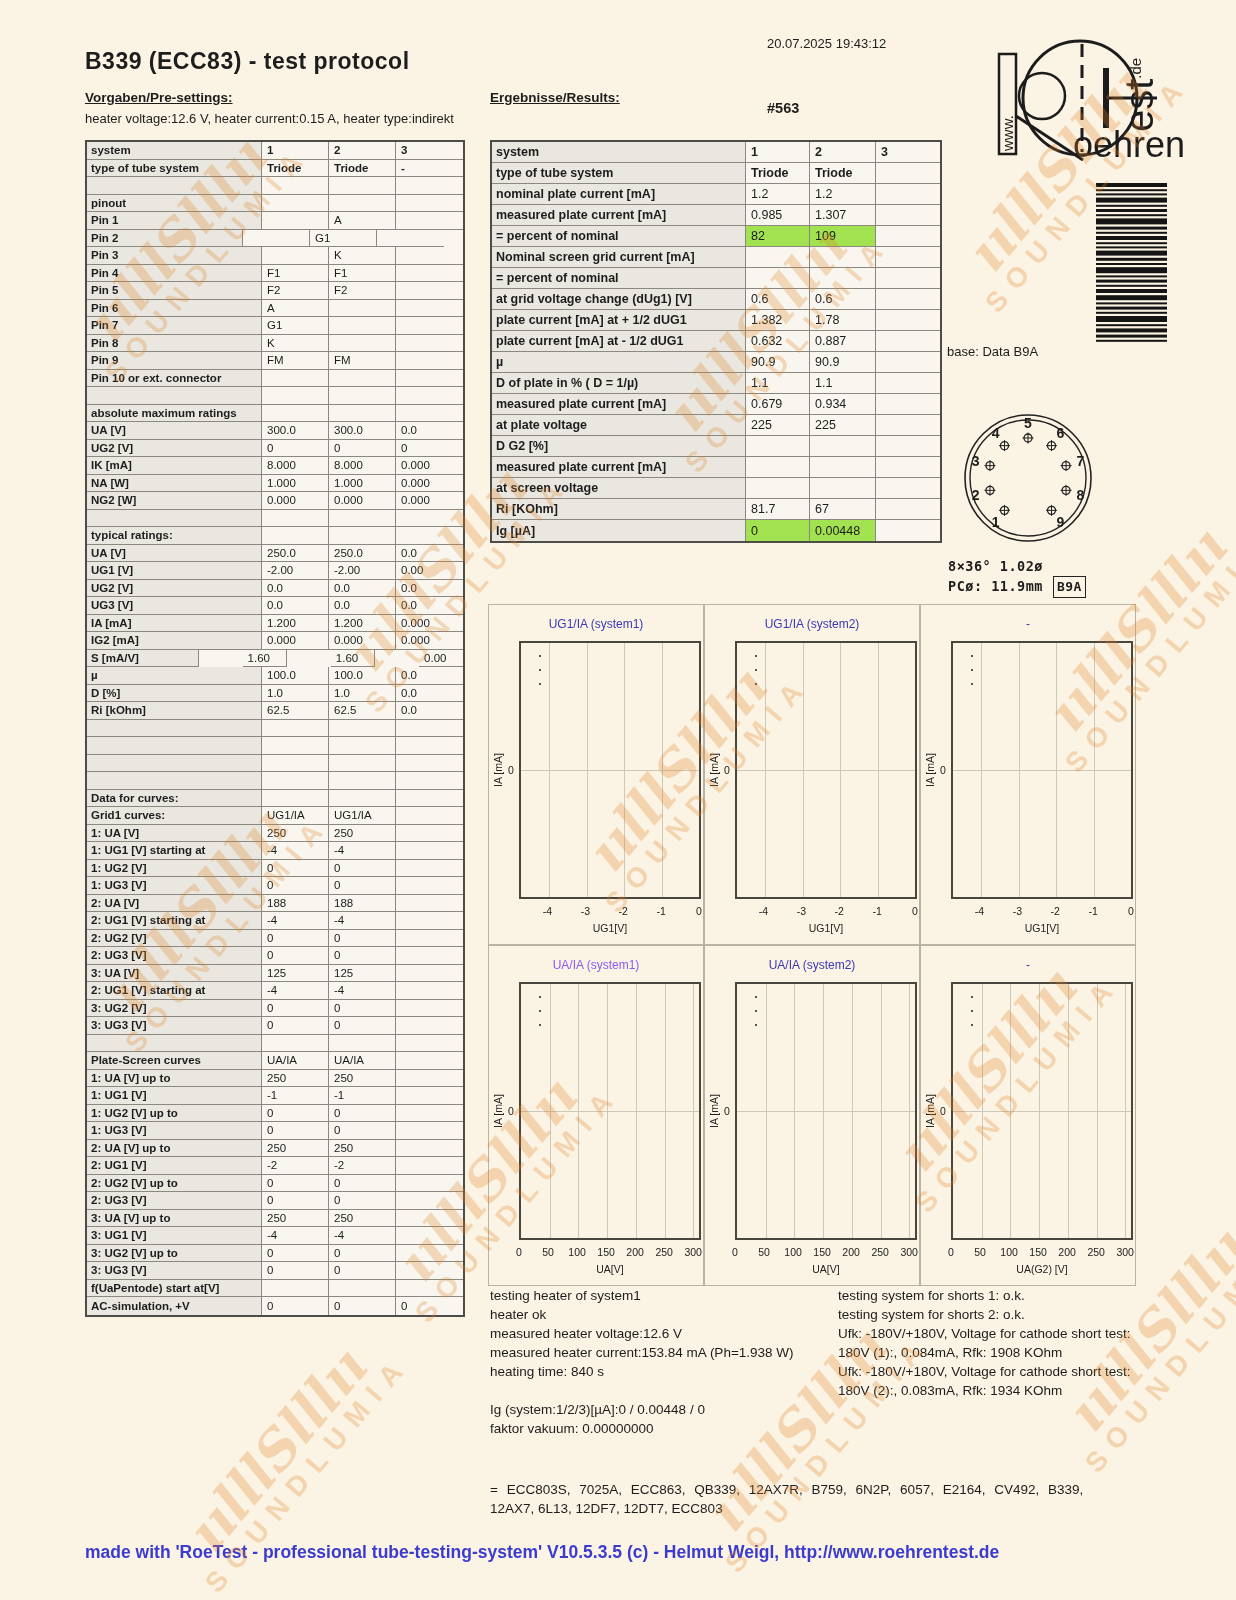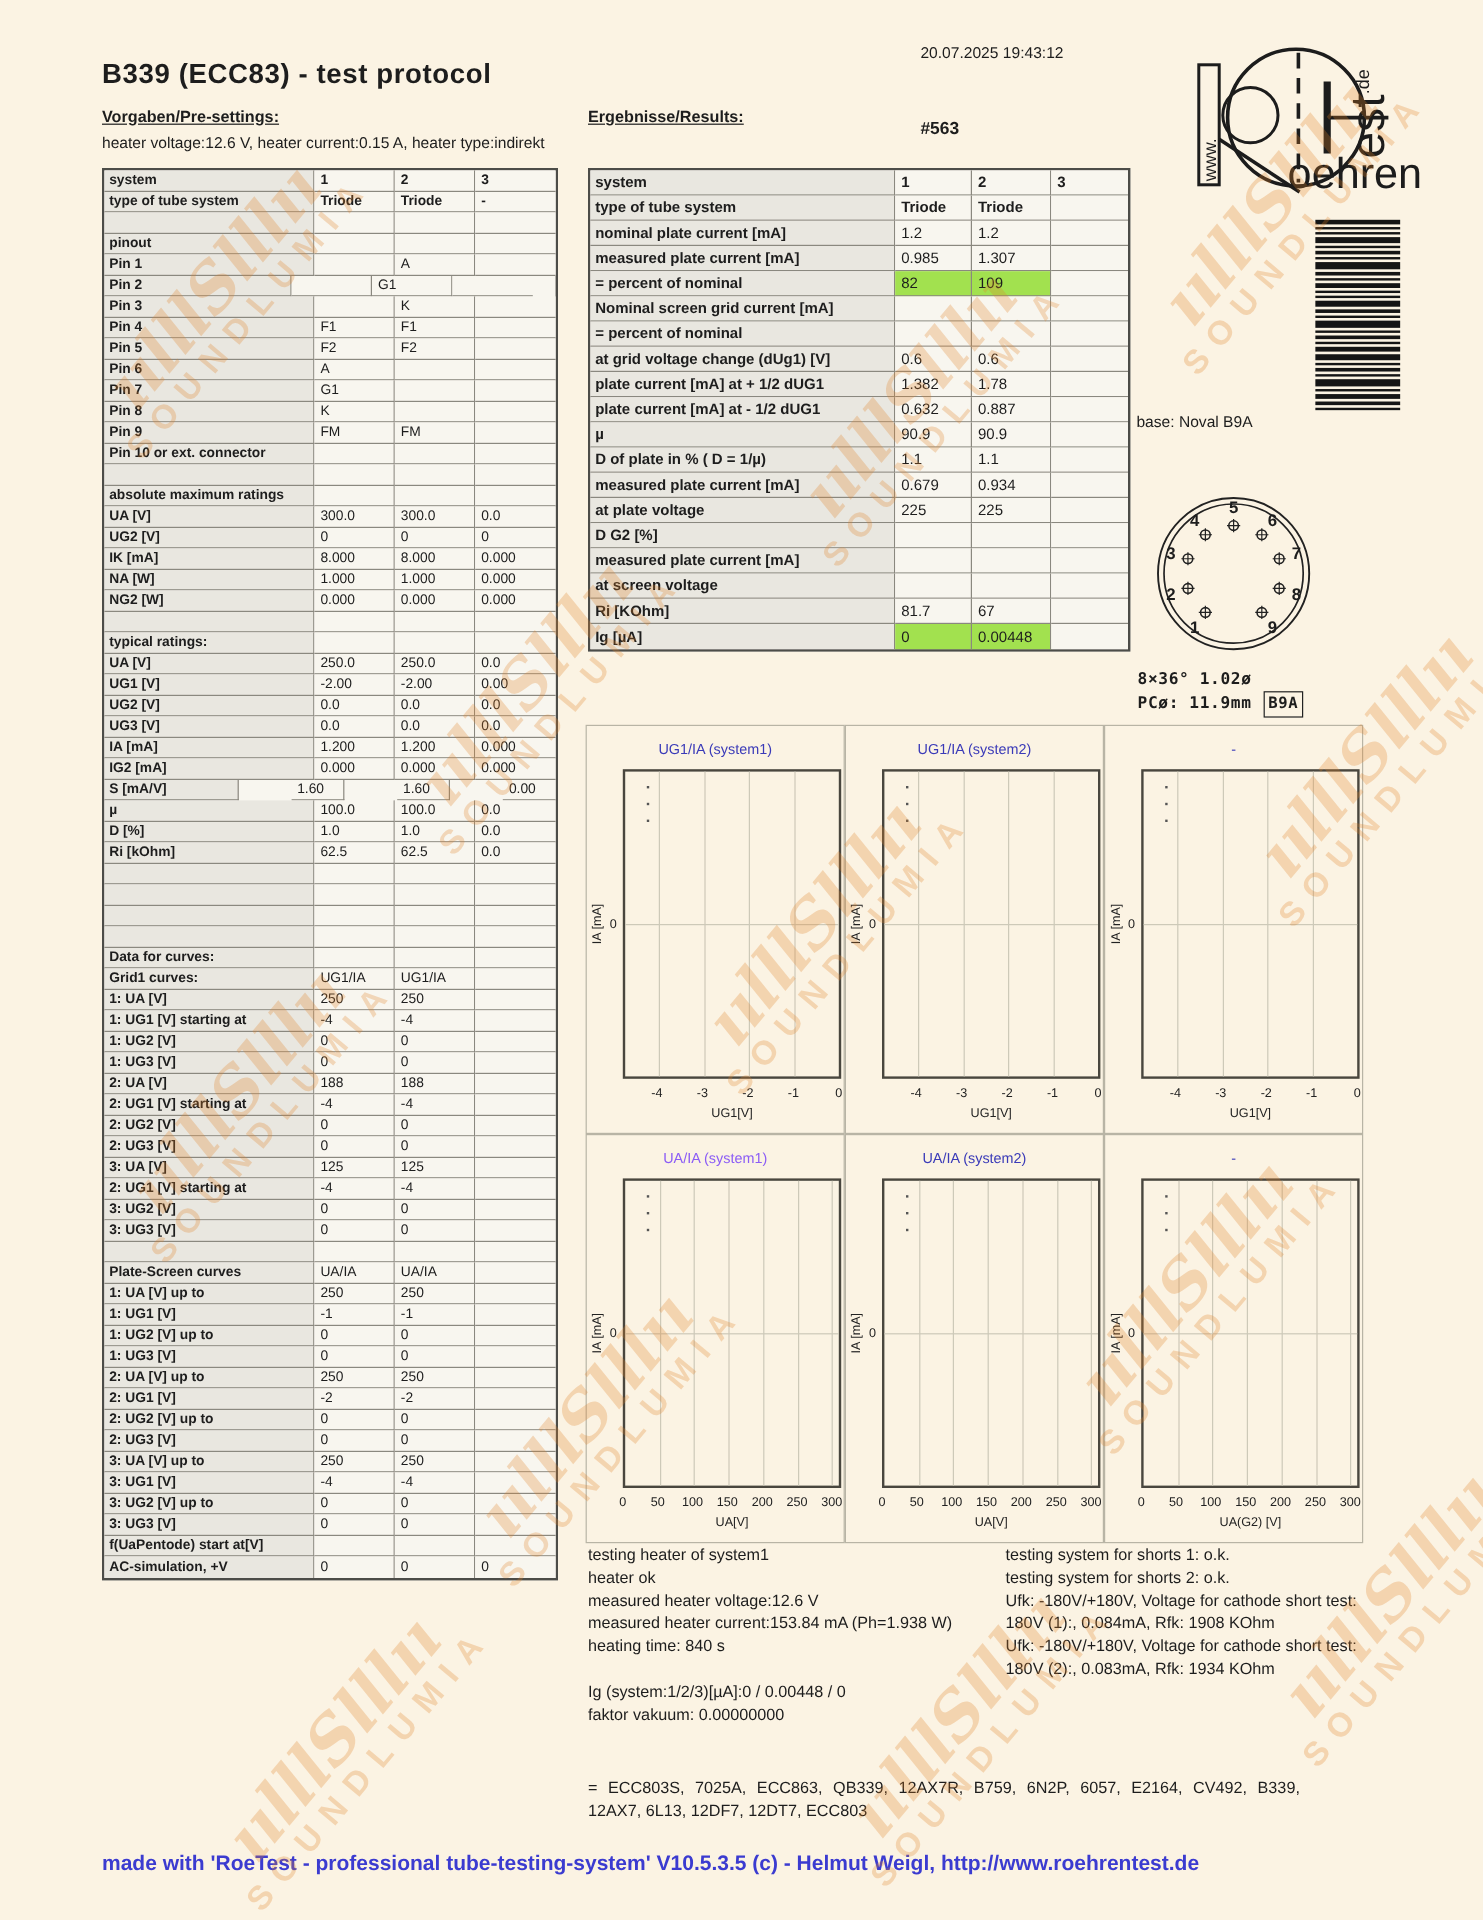--- a/index.html
+++ b/index.html
@@ -633,21 +633,21 @@
         <div class="tcell val" style="width: 64px;"></div>
       </div>
       <div class="trow" style="height: 21px;">
         <div class="tcell lab" style="width: 254px;">Ig [µA]</div>
         <div class="tcell val" style="width: 64px; background: rgb(162, 225, 79);">0</div>
         <div class="tcell val" style="width: 66px; background: rgb(162, 225, 79);">0.00448</div>
         <div class="tcell val" style="width: 64px;"></div>
       </div>
     </div>
 
-  <div class="abs base-label" style="left:947px;top:344px;">base: Noval B9A</div>
+  <div class="abs base-label" style="left:947px;top:344px;">base: Data B9A</div>
   <svg class="abs" style="left:948px;top:398px;" width="160" height="160" viewBox="0 0 160 160" id="socket">
       <circle cx="80" cy="80" r="63" fill="none" stroke="#222" stroke-width="1.6"></circle>
       <circle cx="80" cy="80" r="58" fill="none" stroke="#222" stroke-width="1.4"></circle>
       <circle cx="56.488589908301066" cy="112.36067977499789" r="4" fill="none" stroke="#222" stroke-width="1.3"></circle>
       <line x1="50.988589908301066" y1="112.36067977499789" x2="61.988589908301066" y2="112.36067977499789" stroke="#222" stroke-width="1"></line>
       <line x1="56.488589908301066" y1="106.86067977499789" x2="56.488589908301066" y2="117.86067977499789" stroke="#222" stroke-width="1"></line>
       <text x="47.67181112391397" y="125.49593469062211" text-anchor="middle" dominant-baseline="middle" font-size="14" font-weight="bold" fill="#1d1d1d">1</text>
       <circle cx="41.95773934819386" cy="92.3606797749979" r="4" fill="none" stroke="#222" stroke-width="1.3"></circle>
       <line x1="36.45773934819386" y1="92.3606797749979" x2="47.45773934819386" y2="92.3606797749979" stroke="#222" stroke-width="1"></line>
       <line x1="41.95773934819386" y1="86.8606797749979" x2="41.95773934819386" y2="97.8606797749979" stroke="#222" stroke-width="1"></line>

